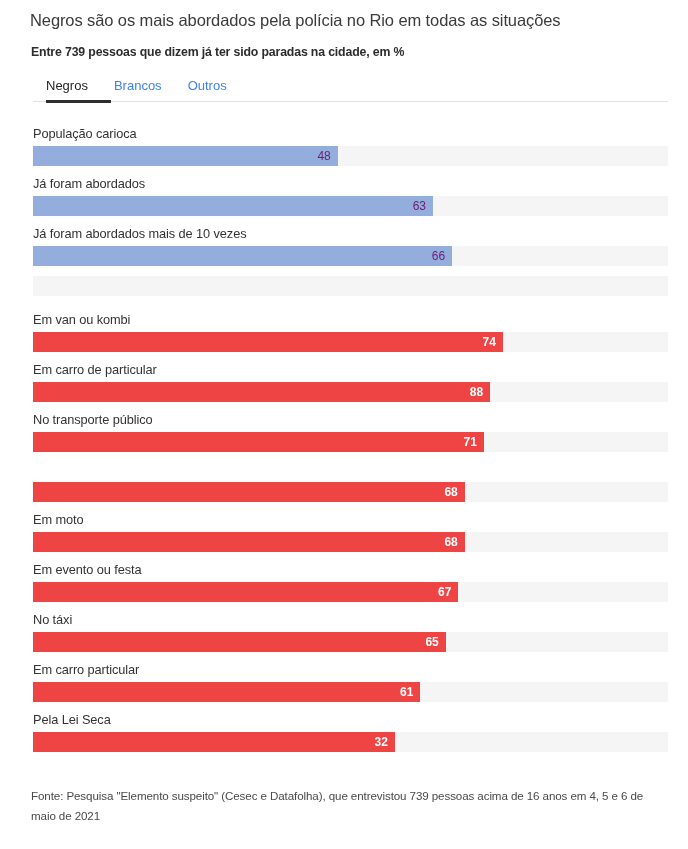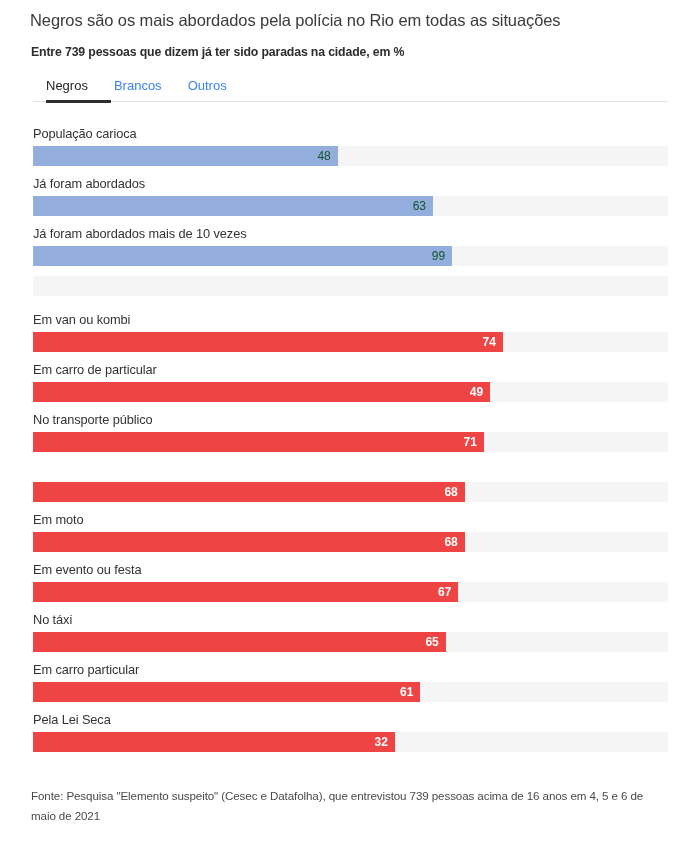--- a/index.html
+++ b/index.html
@@ -133,21 +133,21 @@
   }
 
   .bar-value {
     position: absolute;
     right: 7px;
     top: 0;
     height: 20px;
     line-height: 20px;
     font-size: 12px;
     font-weight: 400;
-    color: #14532d;
+    color: #701a75;
     white-space: nowrap;
   }
 
   .bar-row.dark .bar-fill { background: #ef4444; padding-left: 44px; }
   .bar-row.dark .bar-value { color: #ffffff; font-weight: 700; }
 
   
   .footnote {
     position: absolute;
     left: 31px;
@@ -192,40 +192,40 @@
         <div class="bar-track">
           <div class="bar-fill" style="width: 63%;">
             <span class="bar-value">63</span>
           </div>
         </div>
       </div>
       <div class="bar-row">
         <div class="bar-label">Já foram abordados mais de 10 vezes</div>
         <div class="bar-track">
           <div class="bar-fill" style="width: 66%;">
-            <span class="bar-value">99</span>
+            <span class="bar-value">66</span>
           </div>
         </div>
       </div>
       <div class="bar-row spacer-row">
         <div class="bar-track"></div>
       </div>
       <div class="bar-row dark">
         <div class="bar-label">Em van ou kombi</div>
         <div class="bar-track">
           <div class="bar-fill" style="width: 74%;">
             <span class="bar-value">74</span>
           </div>
         </div>
       </div>
       <div class="bar-row dark">
         <div class="bar-label">Em carro de particular</div>
         <div class="bar-track">
           <div class="bar-fill" style="width: 72%;">
-            <span class="bar-value">49</span>
+            <span class="bar-value">88</span>
           </div>
         </div>
       </div>
       <div class="bar-row dark">
         <div class="bar-label">No transporte público</div>
         <div class="bar-track">
           <div class="bar-fill" style="width: 71%;">
             <span class="bar-value">71</span>
           </div>
         </div>

